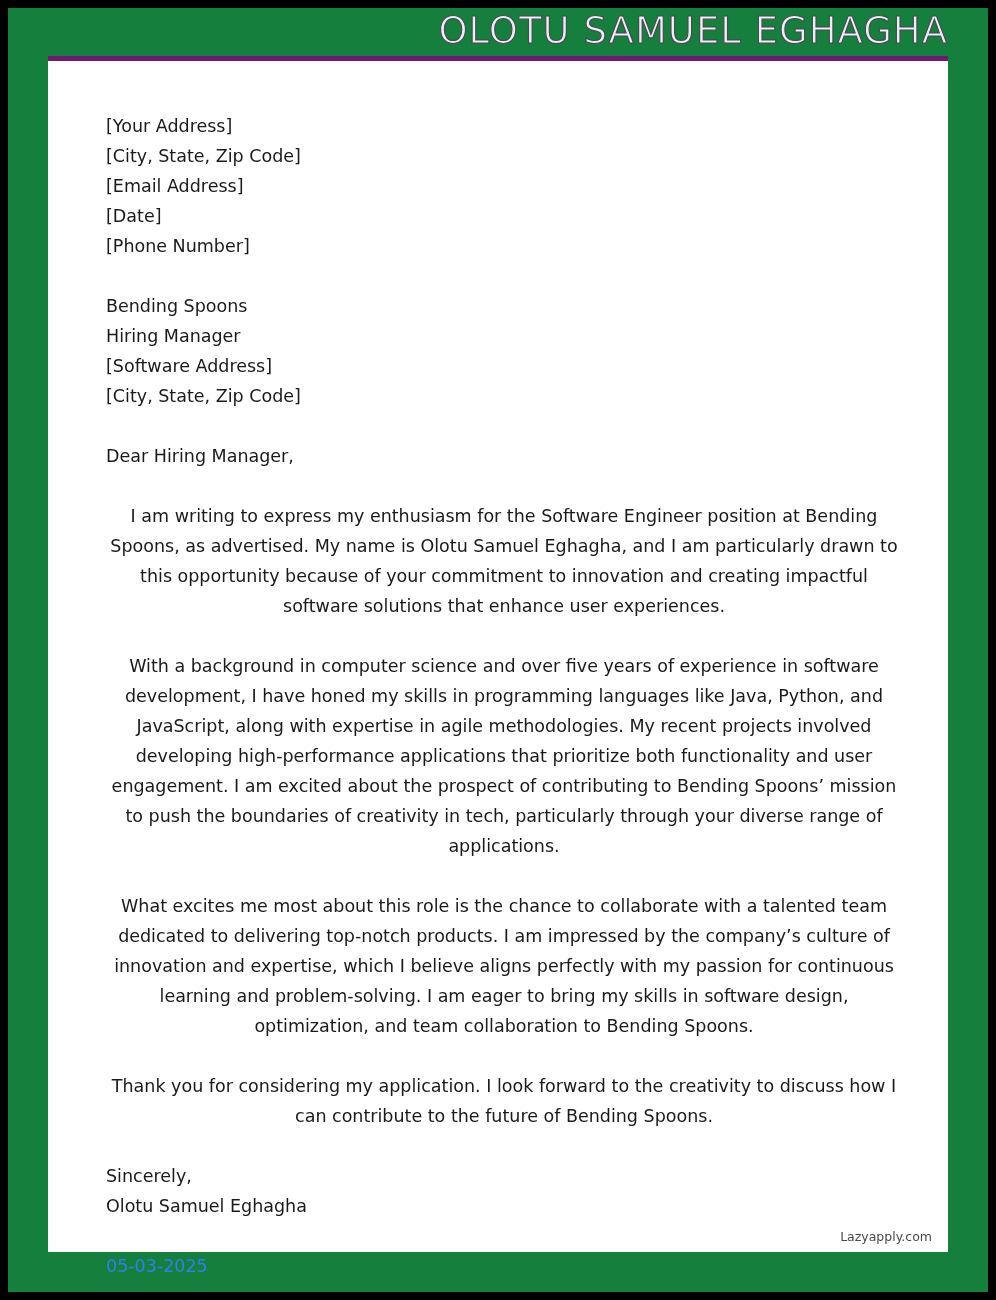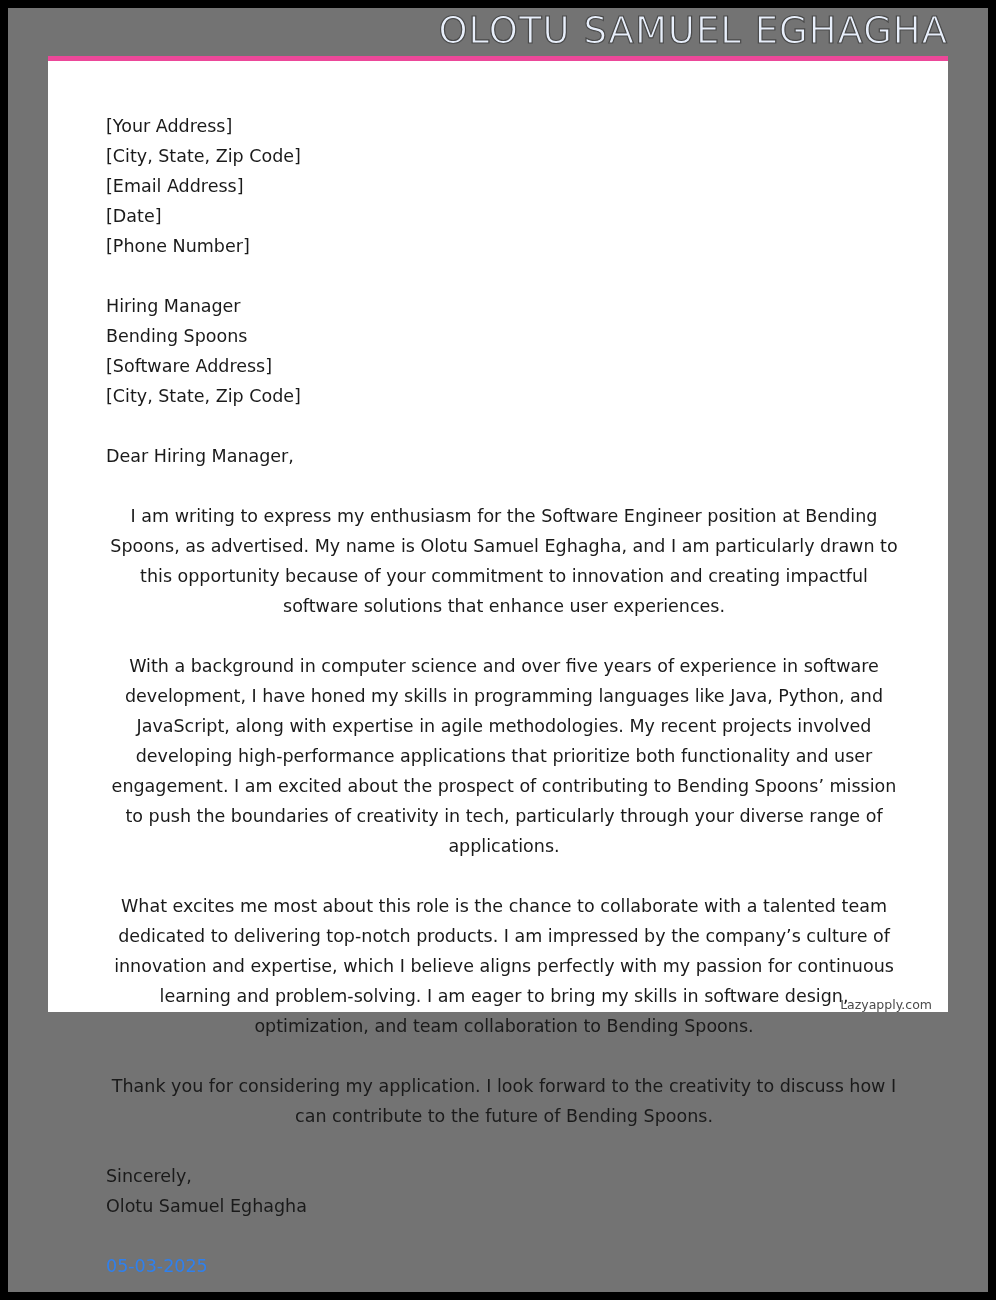--- a/index.html
+++ b/index.html
@@ -11,21 +11,21 @@
     height: 1300px;
     background: #e8effb;
     font-family: "DejaVu Sans", sans-serif;
     overflow: hidden;
   }
   .page {
     position: relative;
     width: 996px;
     height: 1300px;
     box-sizing: border-box;
-    background: #737373;
+    background: #15803d;
     border: 8px solid #000000;
   }
   .header {
     position: absolute;
     left: 0;
     top: 0;
     width: 980px;
     height: 44px;
     display: flex;
     align-items: center;
@@ -40,23 +40,23 @@
     color: #e8effb;
     -webkit-text-stroke: 1.2px #4a4a4a;
     text-shadow: 0 0 0 #555;
     white-space: nowrap;
   }
   .sheet {
     position: absolute;
     left: 40px;
     top: 48px;
     width: 900px;
-    height: 956px;
+    height: 1196px;
     background: #ffffff;
-    border-top: 5px solid #ec4899;
+    border-top: 5px solid #701a75;
     box-sizing: border-box;
   }
   .content {
     position: absolute;
     left: 58px;
     top: 50px;
     width: 796px;
     font-size: 17.5px;
     line-height: 30px;
     color: #1a1a1a;
@@ -72,21 +72,21 @@
     margin-bottom: 30px;
     text-align: center;
   }
   .date-line {
     color: #2f80ed;
     margin-top: 30px;
   }
   .footer-brand {
     position: absolute;
     right: 16px;
-    bottom: 0;
+    bottom: 8px;
     font-size: 12.5px;
     color: #4a4a4a;
     font-family: "DejaVu Sans", sans-serif;
     text-align: center;
   }
 </style>
 </head>
 <body>
 
 <div class="page">
@@ -101,22 +101,22 @@
 
       <div class="block">
         <div class="line">[Your Address]</div>
         <div class="line">[City, State, Zip Code]</div>
         <div class="line">[Email Address]</div>
         <div class="line">[Date]</div>
         <div class="line">[Phone Number]</div>
       </div>
 
       <div class="block">
+        <div class="line">Bending Spoons</div>
         <div class="line">Hiring Manager</div>
-        <div class="line">Bending Spoons</div>
         <div class="line">[Software Address]</div>
         <div class="line">[City, State, Zip Code]</div>
       </div>
 
       <div class="block">Dear Hiring Manager,</div>
 
       <div class="para">I am writing to express my enthusiasm for the Software Engineer position at Bending Spoons, as advertised. My name is Olotu Samuel Eghagha, and I am particularly drawn to this opportunity because of your commitment to innovation and creating impactful software solutions that enhance user experiences.</div>
       <div class="para">With a background in computer science and over five years of experience in software development, I have honed my skills in programming languages like Java, Python, and JavaScript, along with expertise in agile methodologies. My recent projects involved developing high-performance applications that prioritize both functionality and user engagement. I am excited about the prospect of contributing to Bending Spoons’ mission to push the boundaries of creativity in tech, particularly through your diverse range of applications.</div>
       <div class="para">What excites me most about this role is the chance to collaborate with a talented team dedicated to delivering top-notch products. I am impressed by the company’s culture of innovation and expertise, which I believe aligns perfectly with my passion for continuous learning and problem-solving. I am eager to bring my skills in software design, optimization, and team collaboration to Bending Spoons.</div>
       <div class="para">Thank you for considering my application. I look forward to the creativity to discuss how I can contribute to the future of Bending Spoons.</div>

